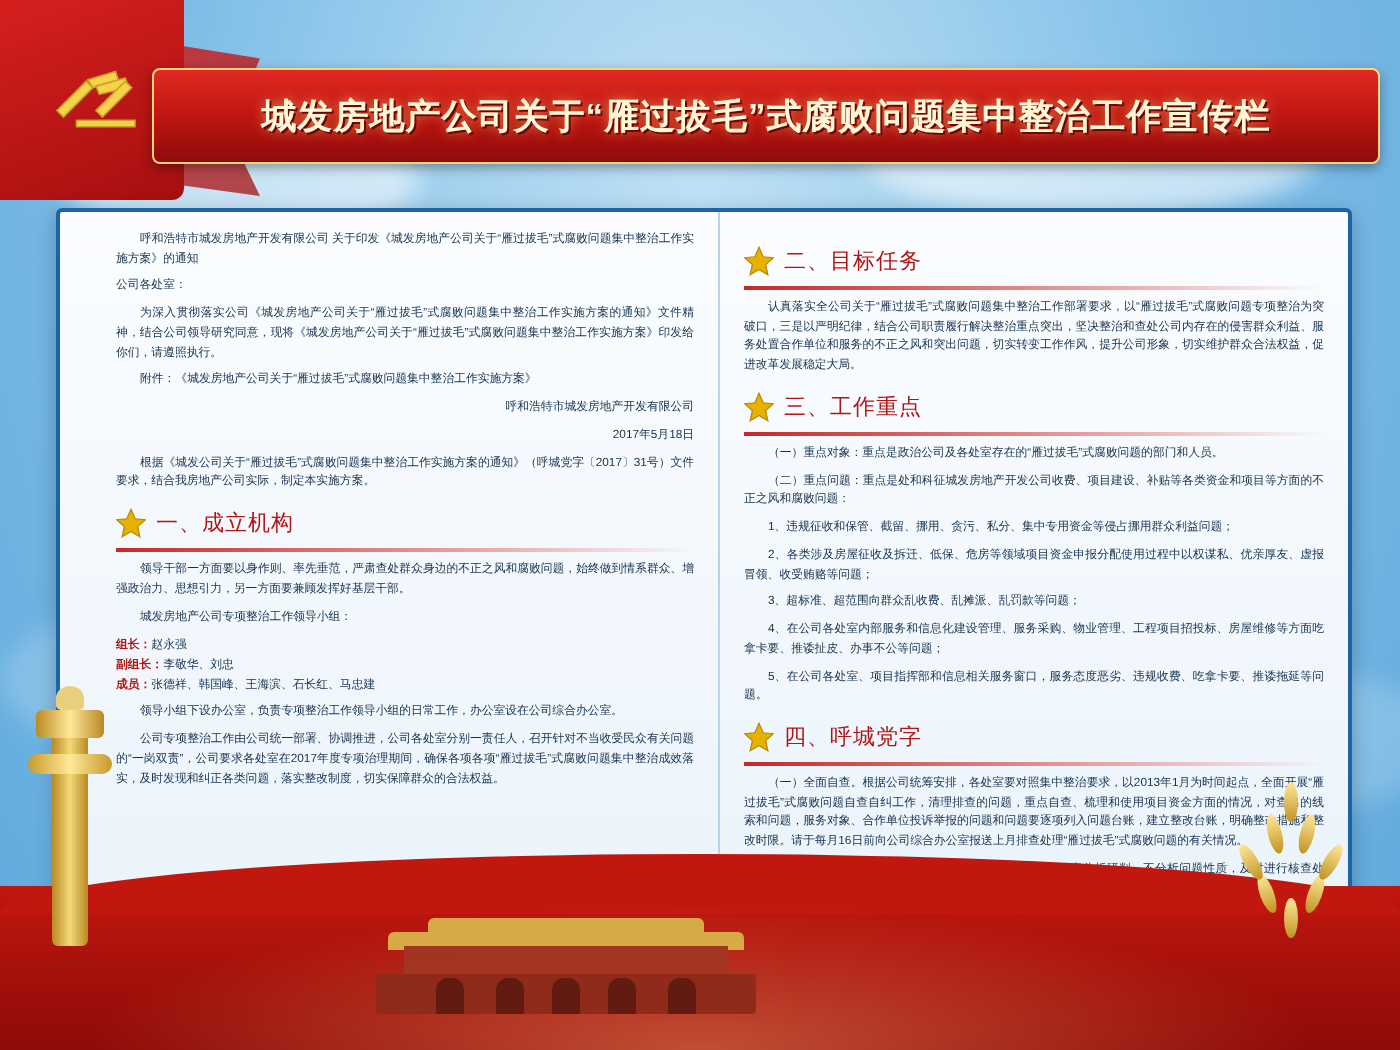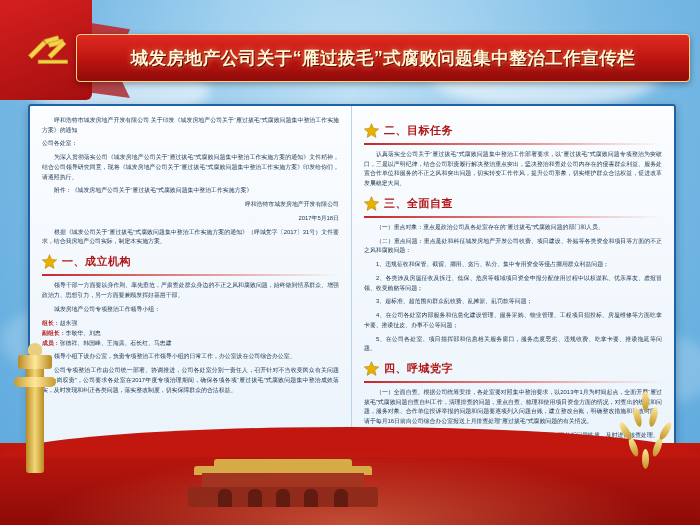--- a/index.html
+++ b/index.html
@@ -56,32 +56,32 @@
     box-shadow:0 3px 10px rgba(0,0,0,.25);
     display:flex;
     padding:0;
   }
   .col{
     box-sizing:border-box;
     padding:10px 12px 8px 12px;
     flex:1 1 50%;
     position:relative;
   }
-  .col.left{border-right:1px solid #b9d4ea;}
+  .col.left{border-right:1px solid #b9d4ea;margin-left:16px;}
 
   .sect-head{
     display:flex;align-items:center;gap:5px;
     margin:7px 0 5px 0;
   }
   .star{
     width:15px;height:15px;flex:0 0 15px;color:#e8b100;
   }
   .star svg{display:block;width:15px;height:15px;}
   .sect-title{
-    color:#b01616;font-weight:bold;font-size:11px;letter-spacing:.5px;
+    color:#b01616;font-weight:normal;font-size:11px;letter-spacing:.5px;
   }
   .rule{
     height:2px;background:linear-gradient(90deg,#c62828 0%, #e9a0a0 60%, rgba(233,160,160,0) 100%);
     margin:1px 0 5px 0;
   }
   p.body{
     margin:0 0 4px 0;
     font-size:5.9px;line-height:1.65;color:#16324f;text-align:justify;
     text-indent:12px;
   }
@@ -223,21 +223,21 @@
       </div>
       <div class="rule"></div>
       <p class="body">认真落实全公司关于“雁过拔毛”式腐败问题集中整治工作部署要求，以“雁过拔毛”式腐败问题专项整治为突破口，三是以严明纪律，结合公司职责履行解决整治重点突出，坚决整治和查处公司内存在的侵害群众利益、服务处置合作单位和服务的不正之风和突出问题，切实转变工作作风，提升公司形象，切实维护群众合法权益，促进改革发展稳定大局。</p>
 
       <div class="sect-head">
         <span class="star">
           <svg viewBox="0 0 24 24">
               <polygon points="12,1 15.3,8.6 23.5,9.4 17.3,14.9 19.1,23 12,18.7 4.9,23 6.7,14.9 0.5,9.4 8.7,8.6" fill="#e8b100" stroke="#b8860b" stroke-width="1"></polygon>
             </svg>
         </span>
-        <span class="sect-title">三、全面自查</span>
+        <span class="sect-title">三、工作重点</span>
       </div>
       <div class="rule"></div>
       <p class="body">（一）重点对象：重点是政治公司及各处室存在的“雁过拔毛”式腐败问题的部门和人员。</p>
       <p class="body">（二）重点问题：重点是处和科征城发房地产开发公司收费、项目建设、补贴等各类资金和项目等方面的不正之风和腐败问题：</p>
       <p class="body">1、违规征收和保管、截留、挪用、贪污、私分、集中专用资金等侵占挪用群众利益问题；</p>
       <p class="body">2、各类涉及房屋征收及拆迁、低保、危房等领域项目资金申报分配使用过程中以权谋私、优亲厚友、虚报冒领、收受贿赂等问题；</p>
       <p class="body">3、超标准、超范围向群众乱收费、乱摊派、乱罚款等问题；</p>
       <p class="body">4、在公司各处室内部服务和信息化建设管理、服务采购、物业管理、工程项目招投标、房屋维修等方面吃拿卡要、推诿扯皮、办事不公等问题；</p>
       <p class="body">5、在公司各处室、项目指挥部和信息相关服务窗口，服务态度恶劣、违规收费、吃拿卡要、推诿拖延等问题。</p>
 

